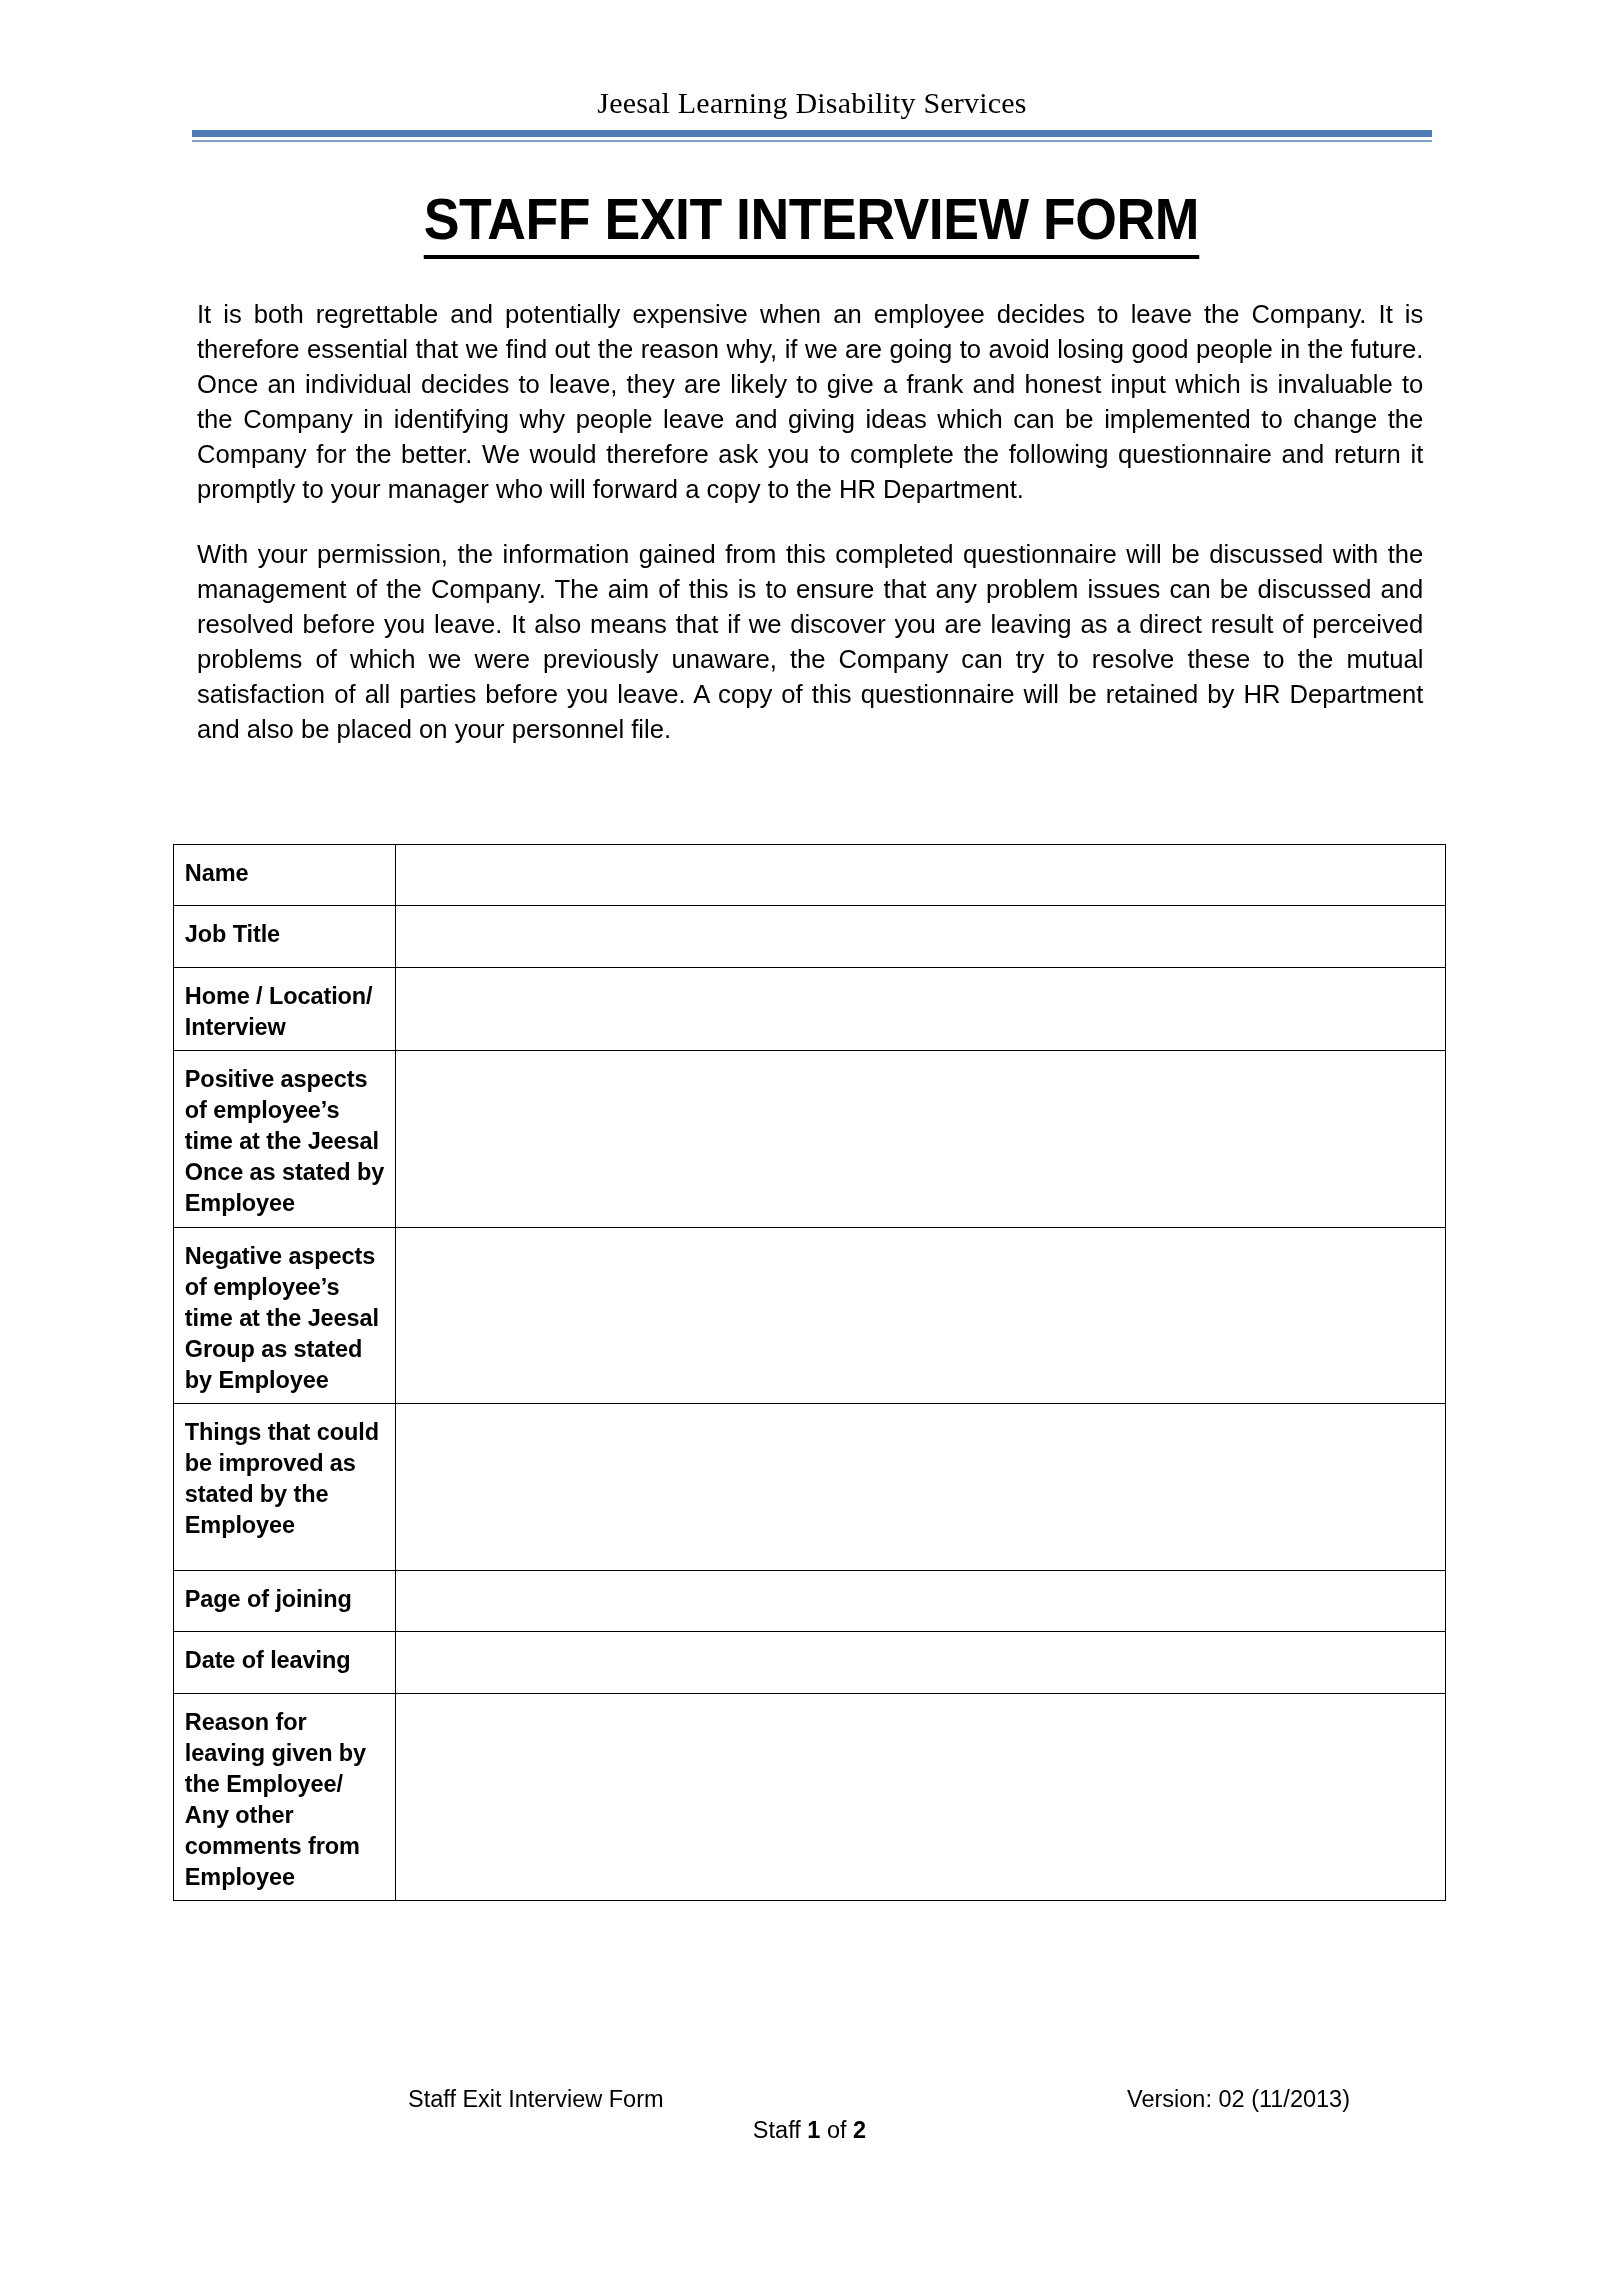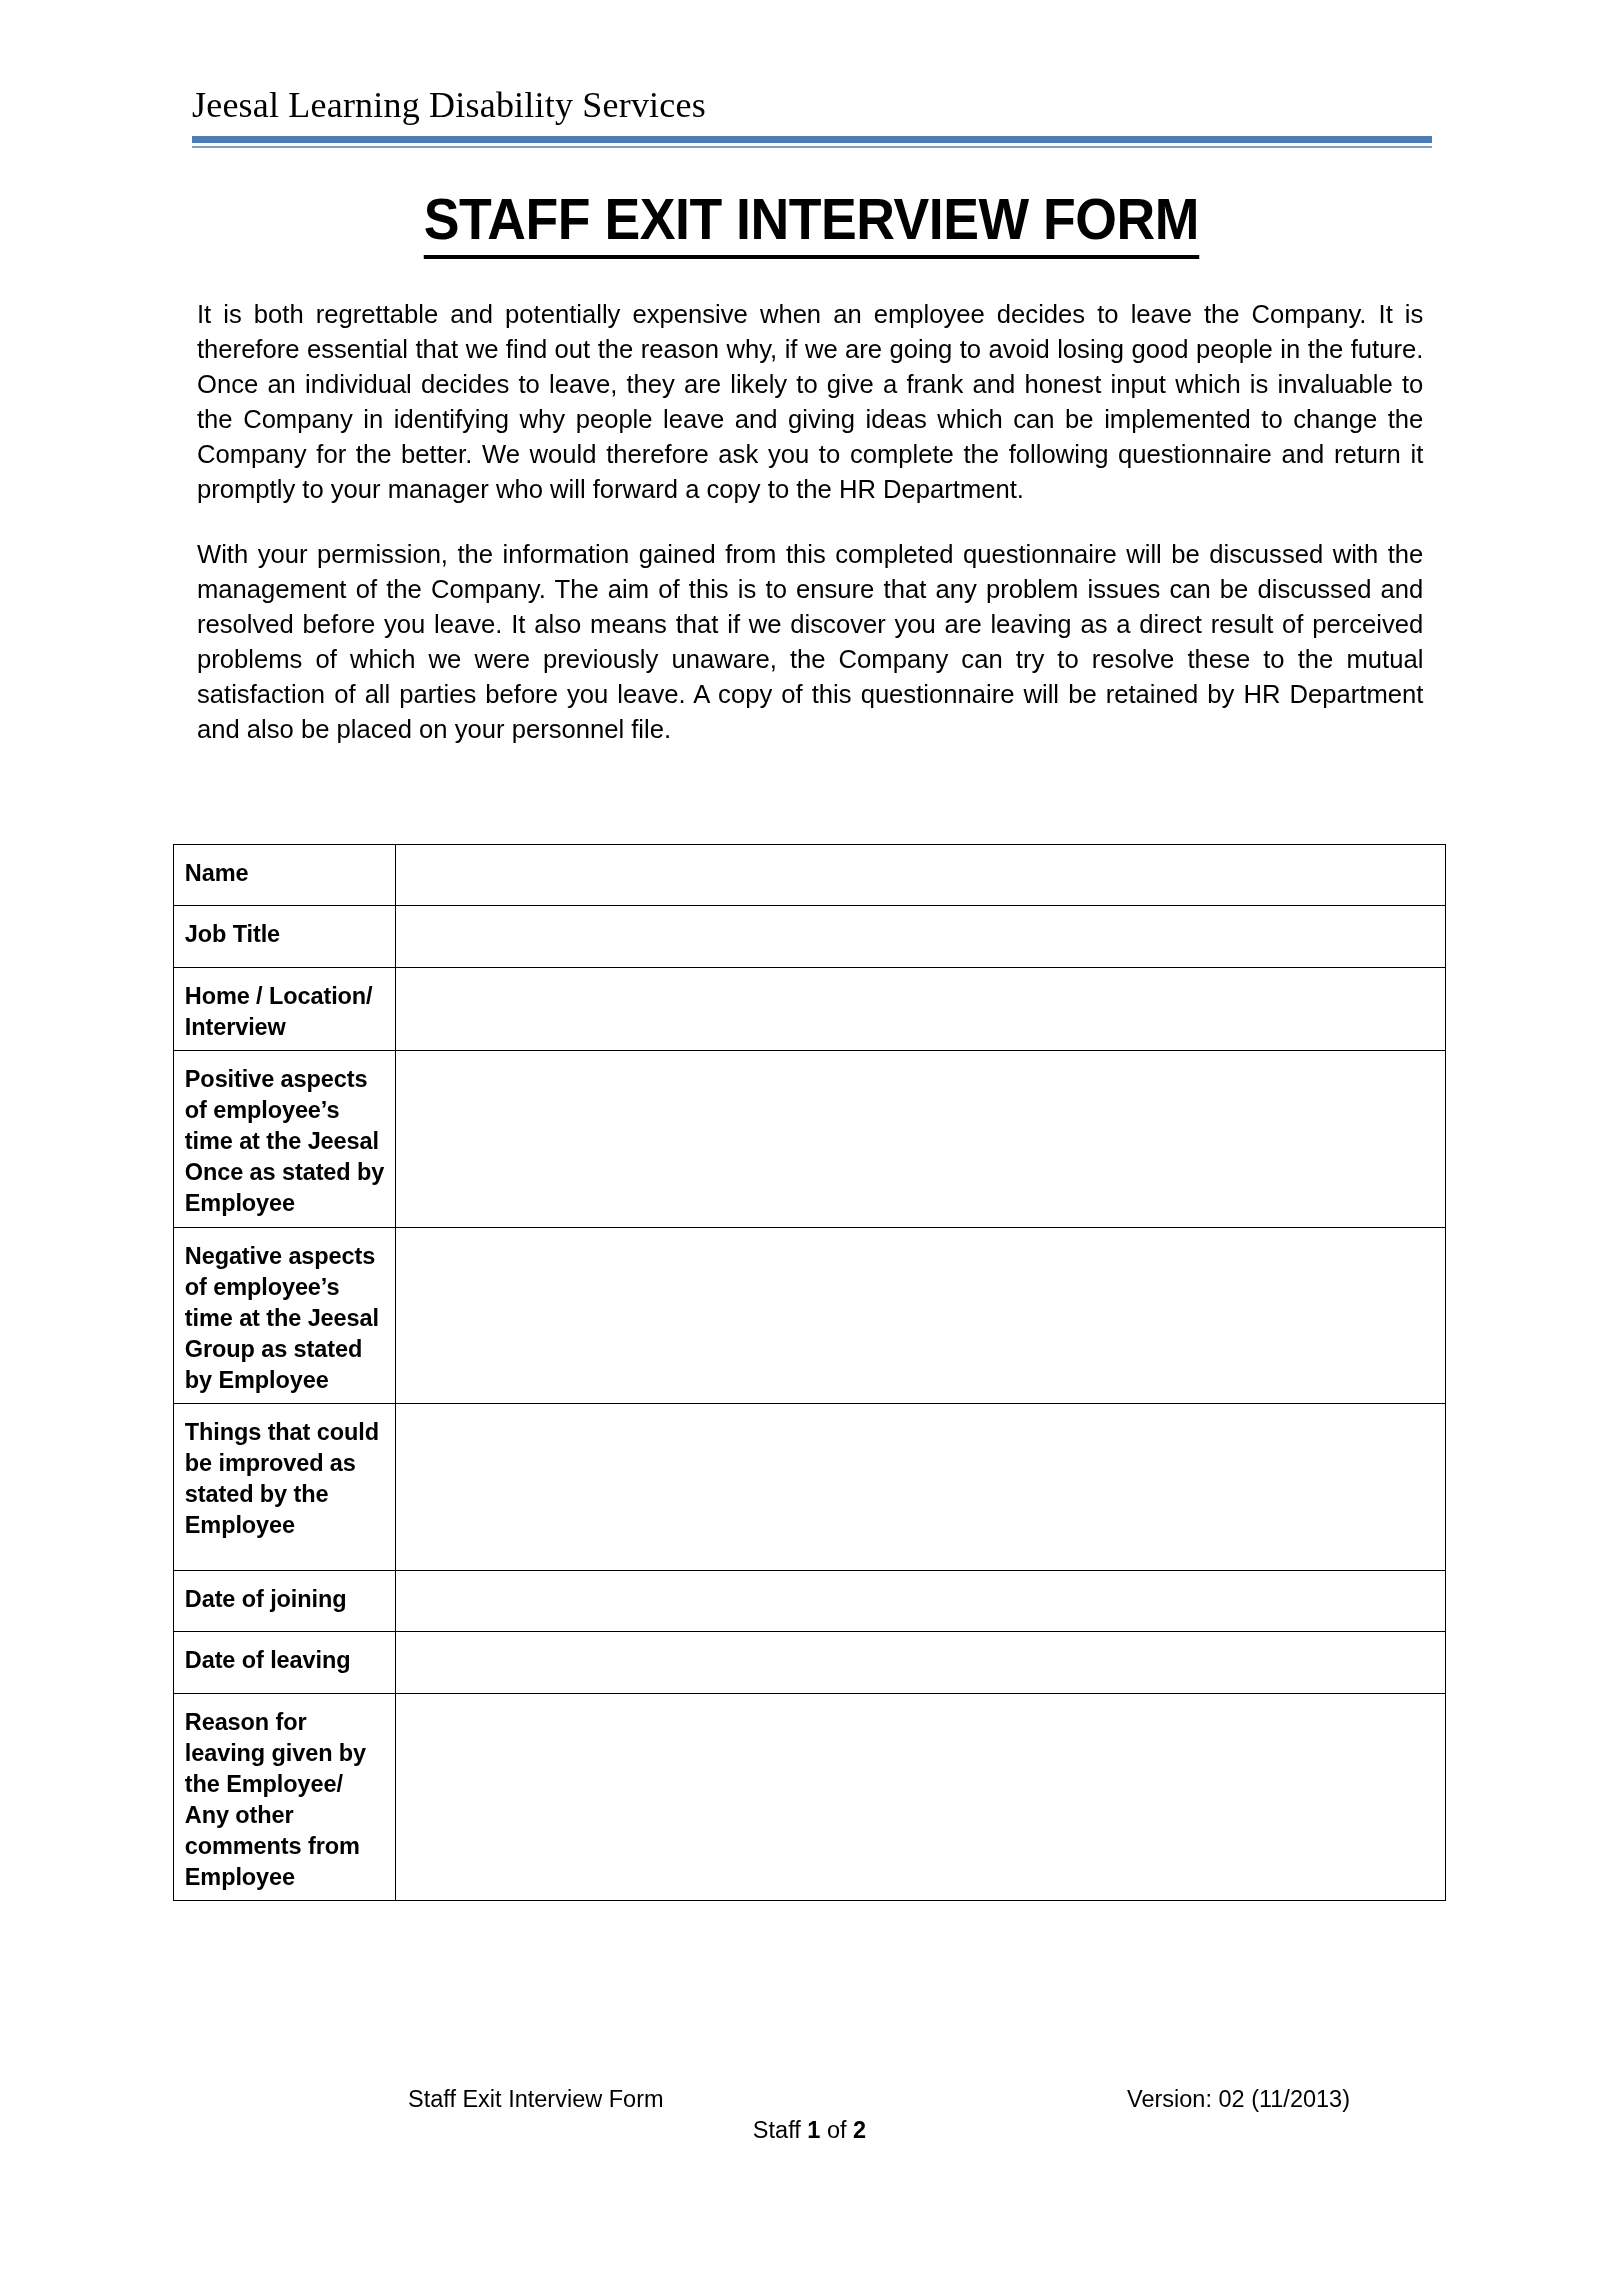--- a/index.html
+++ b/index.html
@@ -22,22 +22,23 @@
   
   .doc-header {
     position: absolute;
     left: 192px;
     top: 86px;
     width: 1240px;
   }
 
   .org-name {
     font-family: "Liberation Serif", serif;
-    font-size: 36px;
+    font-size: 30px;
     font-weight: 400;
+    text-align: center;
     letter-spacing: 0.2px;
     line-height: 1.1;
     white-space: nowrap;
   }
 
   .header-rule {
     margin-top: 10.8px;
     width: 100%;
   }
   .header-rule .bar-thick {
@@ -202,21 +203,21 @@
       </tr>
       <tr class="h-tall">
         <td class="label">Negative aspects of employee’s time at the Jeesal Group as stated by Employee</td>
         <td class="value"></td>
       </tr>
       <tr class="h-tall">
         <td class="label">Things that could be improved as stated by the Employee</td>
         <td class="value"></td>
       </tr>
       <tr class="h-mid">
-        <td class="label">Date of joining</td>
+        <td class="label">Page of joining</td>
         <td class="value"></td>
       </tr>
       <tr class="h-mid">
         <td class="label">Date of leaving</td>
         <td class="value"></td>
       </tr>
       <tr class="h-tall">
         <td class="label">Reason for leaving given by the Employee/ Any other comments from Employee</td>
         <td class="value"></td>
       </tr>

